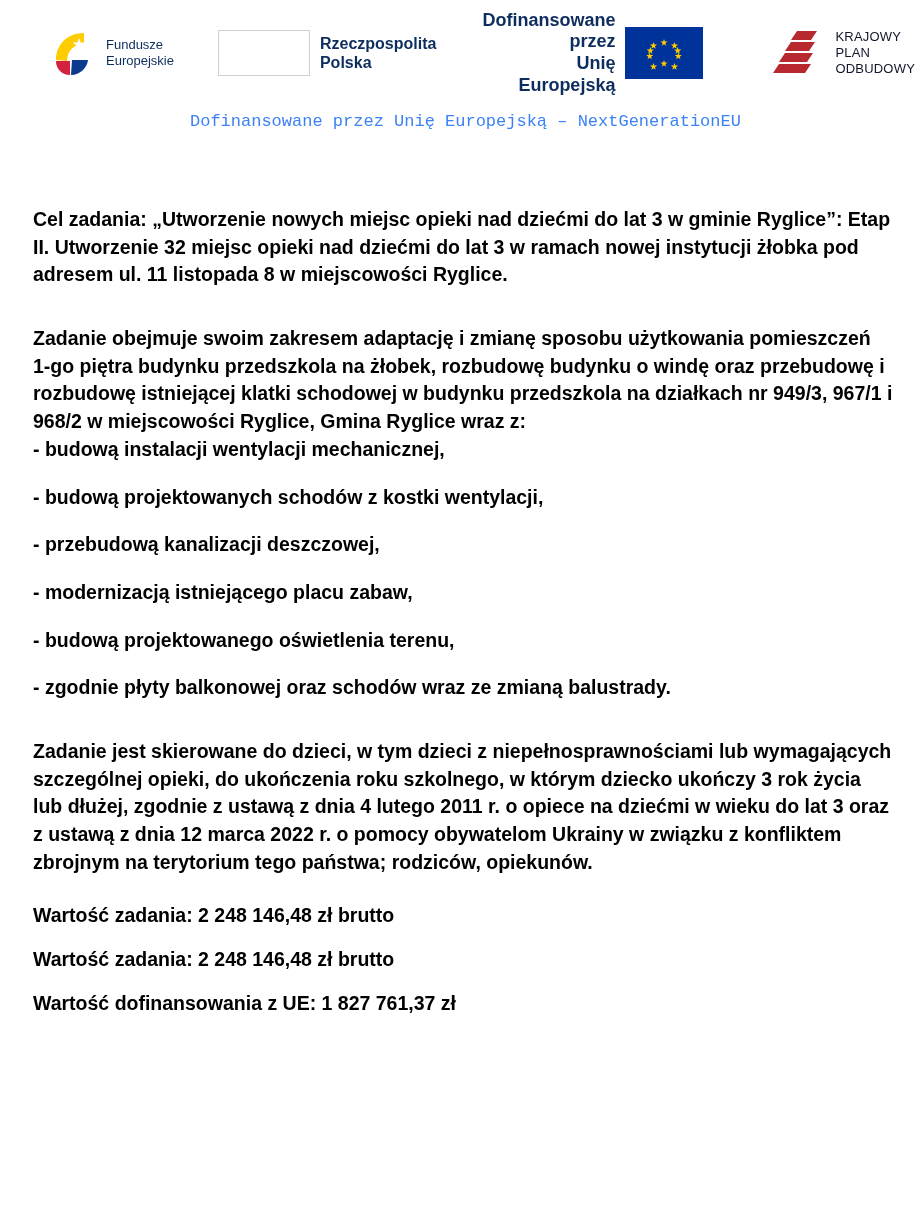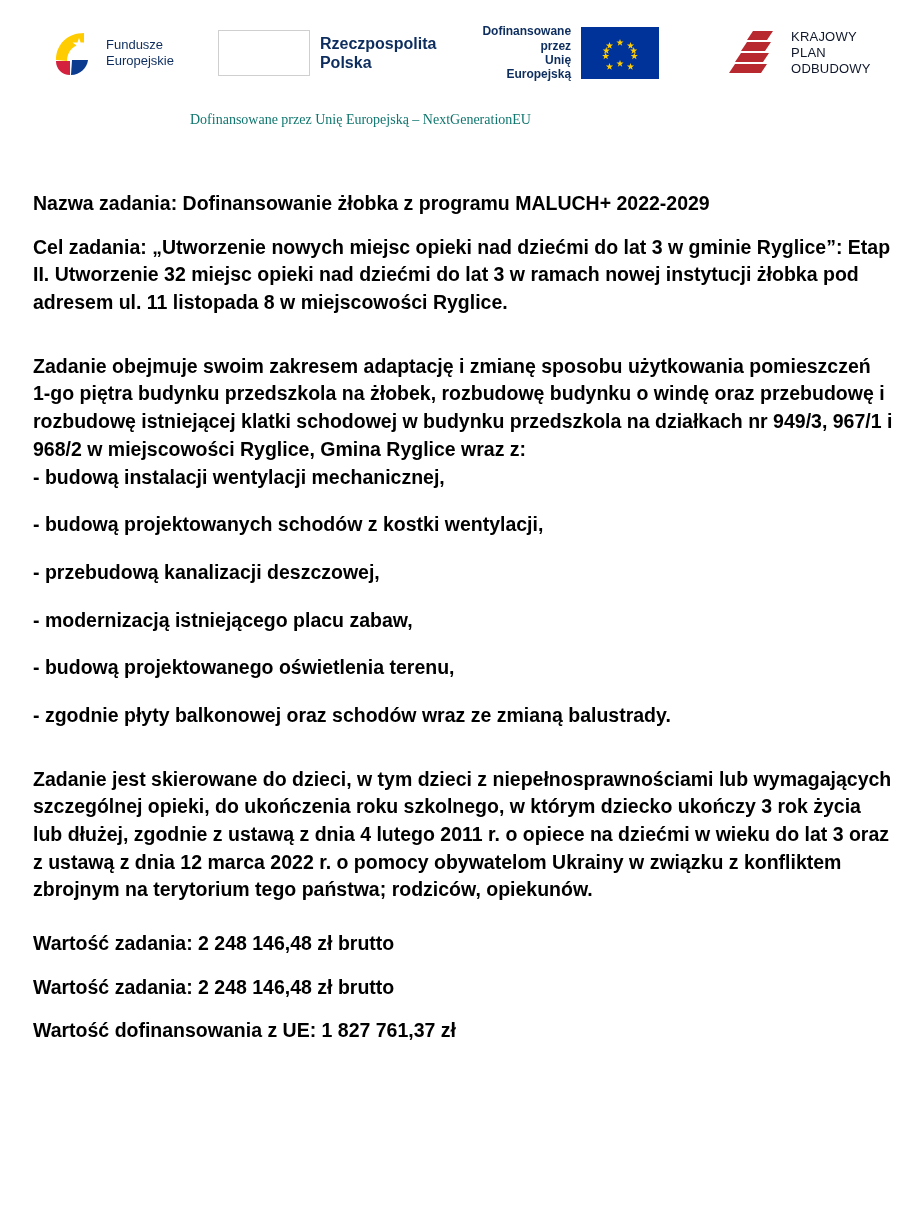--- a/index.html
+++ b/index.html
@@ -74,21 +74,21 @@
     color: #0d2d5e;
   }
 
   
   .eu-logo {
     margin-left: 46px;
     display: flex;
     align-items: center;
   }
   .eu-text {
-    font-size: 12px;
+    font-size: 18px;
     font-weight: bold;
     line-height: 1.2;
     color: #0d2d5e;
     text-align: right;
   }
   .eu-flag {
     margin-left: 10px;
     width: 78px;
     height: 52px;
     background: #003399;
@@ -120,23 +120,23 @@
     line-height: 1.25;
     color: #0f172a;
     letter-spacing: .2px;
   }
 
   
   .eu-caption {
     position: absolute;
     top: 112px;
     left: 190px;
-    font-size: 14px;
-    color: #0f766e;
-    font-family: Liberation Serif, serif;
+    font-size: 17px;
+    color: #3b82f6;
+    font-family: Liberation Mono, monospace;
   }
 
   
   .doc {
     position: absolute;
     top: 190px;
     left: 33px;
     width: 860px;
   }
   .doc p {
@@ -234,21 +234,20 @@
       <span>PLAN</span><br>
       <span>ODBUDOWY</span>
     </span>
   </div>
 </div>
 
 <div class="eu-caption">Dofinansowane przez Unię Europejską – NextGenerationEU</div>
 
 <div class="doc">
 
-  <p>Nazwa zadania: Dofinansowanie żłobka z programu MALUCH+ 2022-2029</p>
 
   <div class="gap-sm"></div>
 
   <p>Cel zadania: „Utworzenie nowych miejsc opieki nad dziećmi do lat 3 w gminie Ryglice”: Etap II. Utworzenie 32 miejsc opieki nad dziećmi do lat 3 w ramach nowej instytucji żłobka pod adresem ul. 11 listopada 8 w miejscowości Ryglice.</p>
 
   <div class="gap-lg"></div>
 
   <p>Zadanie obejmuje swoim zakresem adaptację i zmianę sposobu użytkowania pomieszczeń 1-go piętra budynku przedszkola na żłobek, rozbudowę budynku o windę oraz przebudowę i rozbudowę istniejącej klatki schodowej w budynku przedszkola na działkach nr 949/3, 967/1 i 968/2 w miejscowości Ryglice, Gmina Ryglice wraz z:</p>
 
   <p class="scope-item">- budową instalacji wentylacji mechanicznej,</p>

